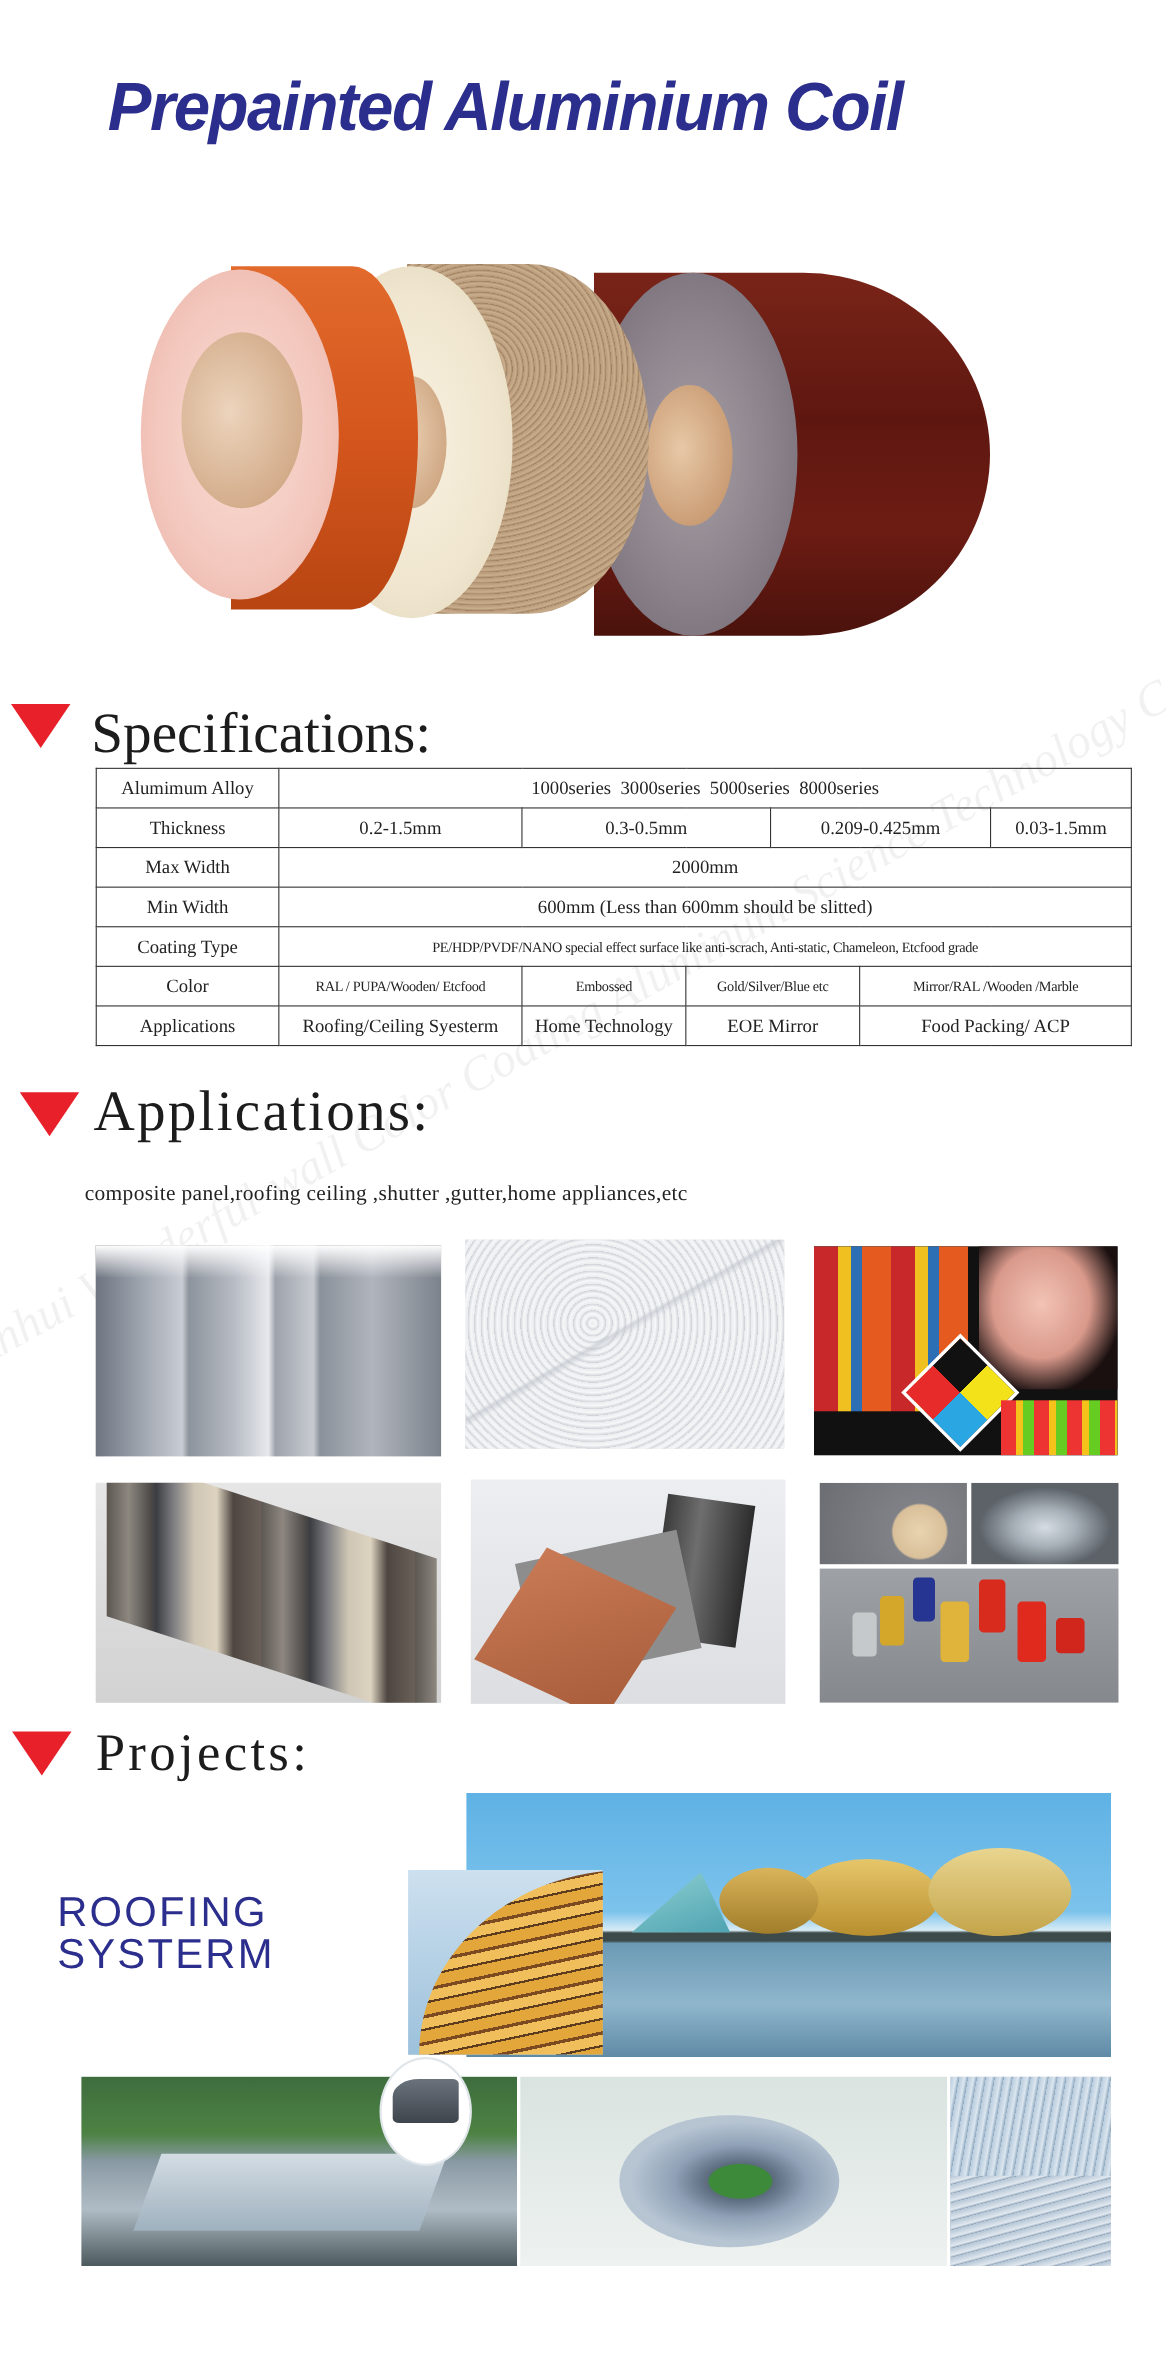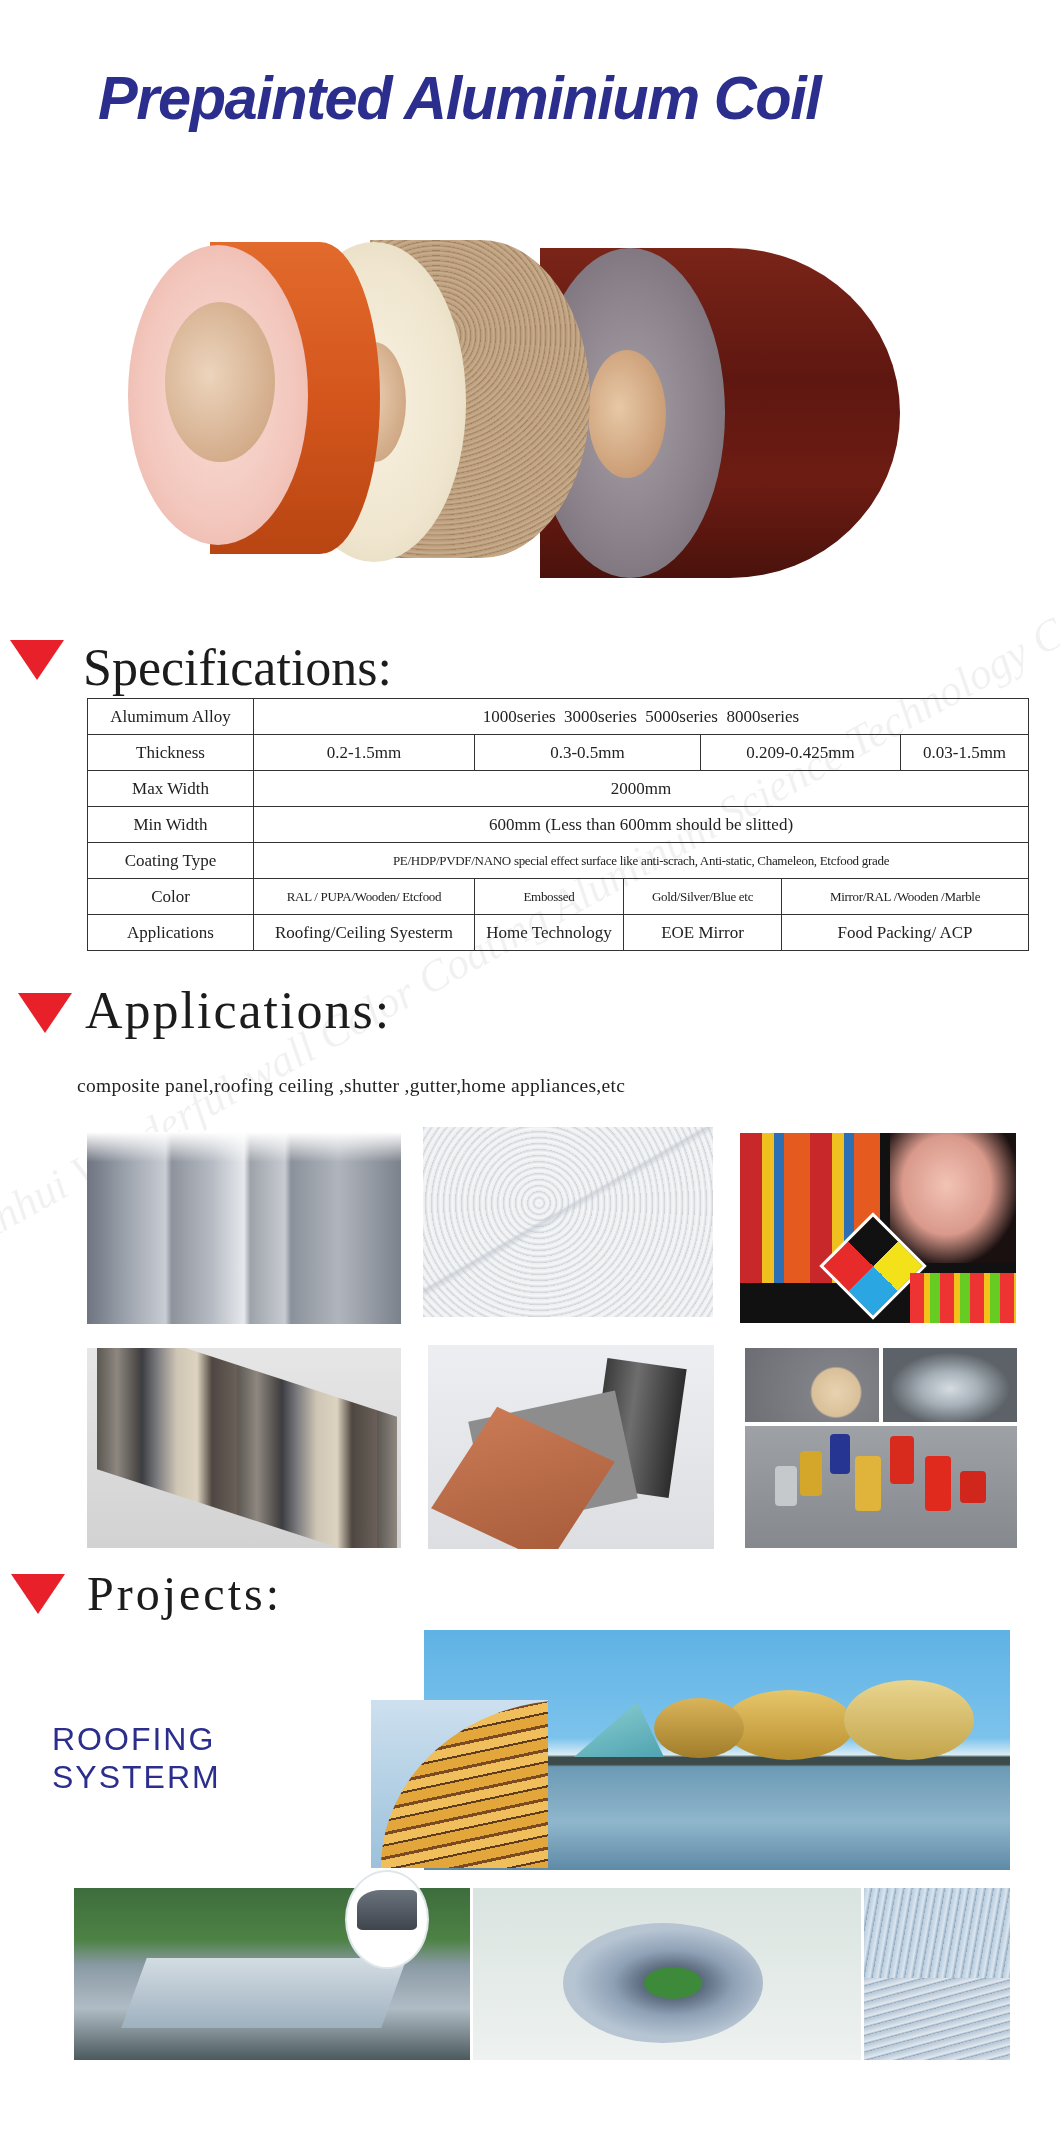--- a/index.html
+++ b/index.html
@@ -24,21 +24,21 @@
   .spec-table td.lbl { font-size:17px; }
   .spec-table td.sm { font-size:13px; letter-spacing:-0.3px; }
 
   
   .watermark { left:-40px; top:1210px; transform:rotate(-29deg); transform-origin:left top; font-family:"Liberation Serif", serif; font-style:italic; font-size:44px; color:rgba(0,0,0,0.055); white-space:nowrap; pointer-events:none; }
 
   .app-desc { left:77px; top:1075px; font-size:19.5px; letter-spacing:0.3px; color:#222; white-space:nowrap; }
 
   .img { position:absolute; overflow:hidden; }
 
-  .roofing-label { left:52px; top:1720px; font-family:"Liberation Sans", sans-serif; font-size:32px; color:#2b2e8c; line-height:38px; letter-spacing:2px; }
+  .roofing-label { left:52px; top:1720px; font-family:"Liberation Sans", sans-serif; font-size:38px; color:#2b2e8c; line-height:38px; letter-spacing:2px; }
 </style>
 </head>
 <body>
 
 <div class="abs page-title">Prepainted Aluminium Coil</div>
 
 <div class="abs watermark">Anhui Wonderful-wall Color Coating Aluminum Science Technology Co., Ltd</div>
 
 <div class="abs coils">
 

